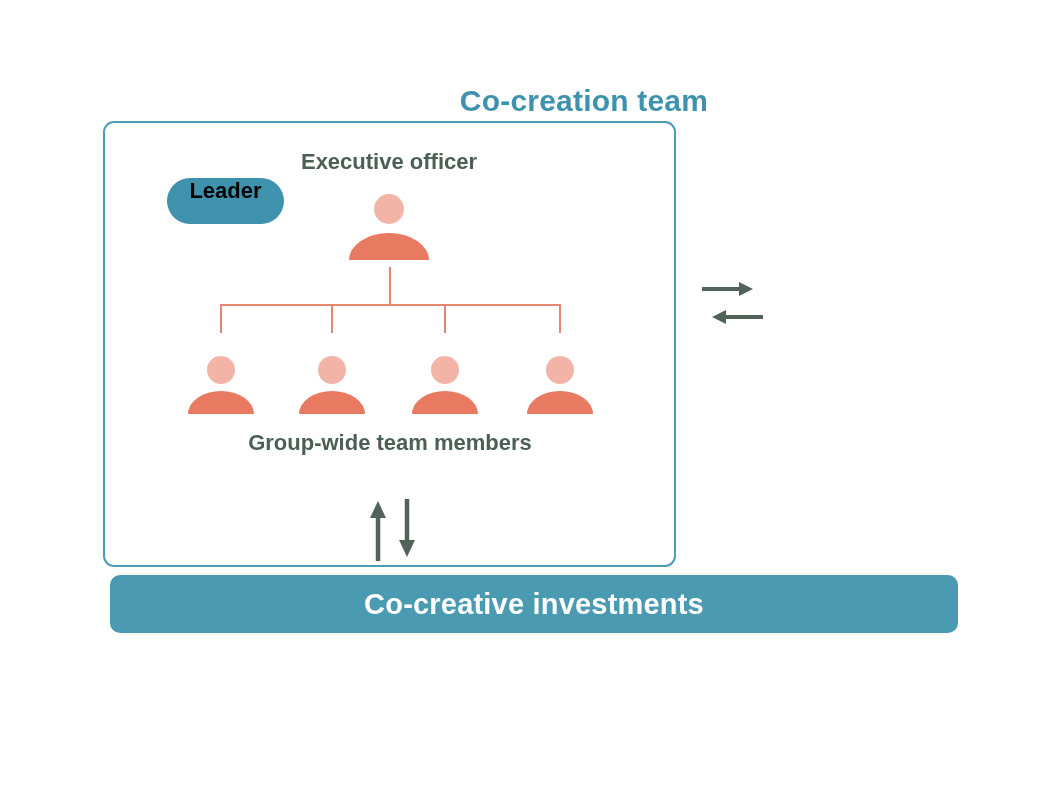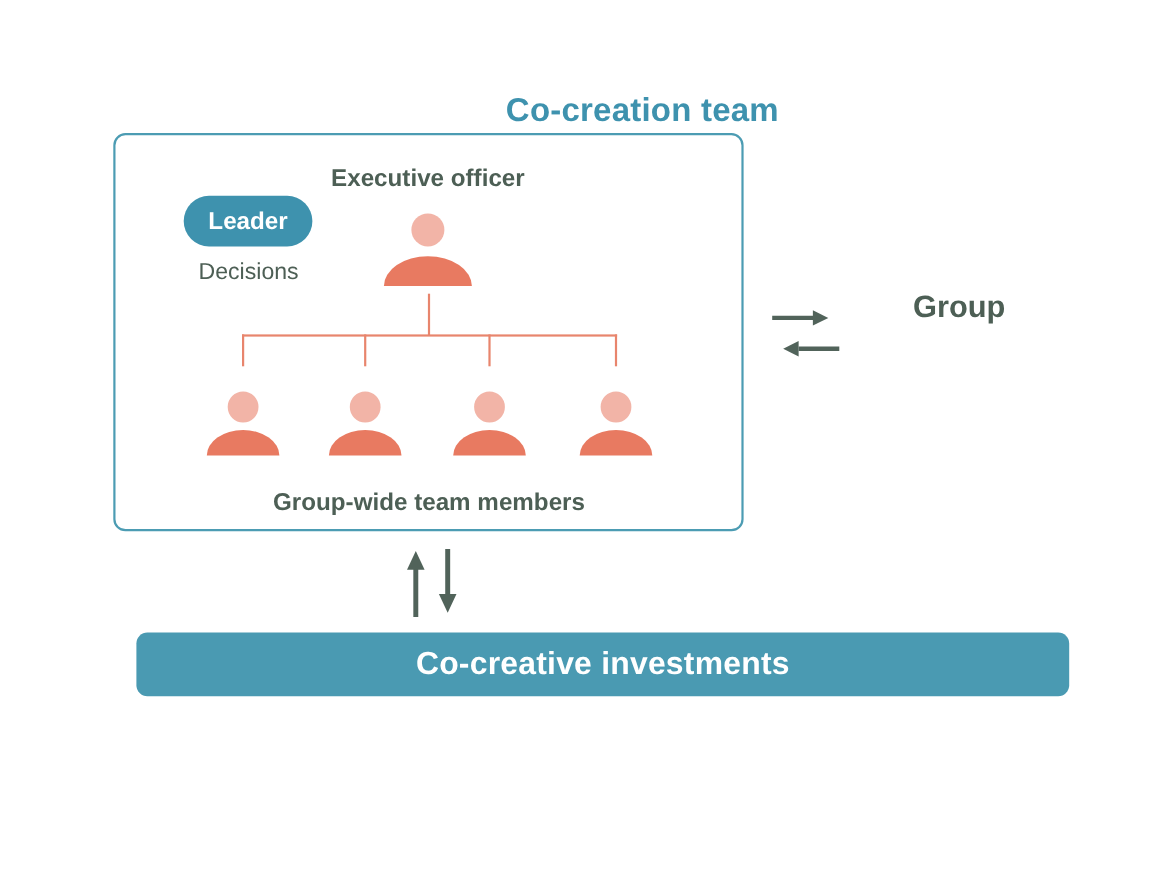--- a/index.html
+++ b/index.html
@@ -11,33 +11,33 @@
   .abs{position:absolute;}
 
   
   .diagram-title{
     left:384px;top:52px;width:400px;text-align:center;
     font-size:30px;font-weight:bold;color:#3e92ae;letter-spacing:.2px;margin-top:32px;
   }
 
   
   .team-box{
-    left:103px;top:121px;width:573px;height:362px;
+    left:103px;top:121px;width:573px;height:446px;
     border:2px solid #4c9cb3;border-radius:11px;background:#ffffff;
     box-sizing:border-box;
   }
   .exec-label{
     left:134px;top:26px;width:300px;text-align:center;
     font-size:22px;font-weight:bold;color:#4d5f55;
   }
   .leader-badge{
     left:62px;top:55px;width:117px;height:46px;
     background:#3e92ae;border-radius:23px;
-    display:flex;align-items:center;justify-content:center;
-    color:#ffffff;font-size:22px;font-weight:bold;
+    display:flex;align-items:flex-start;justify-content:center;
+    color:#000000;font-size:22px;font-weight:bold;
   }
   .decisions-label{
     left:21px;top:113px;width:200px;text-align:center;
     font-size:21px;color:#4d5f55;
   }
 
   
   .p-head{background:#f2b4a7;border-radius:50%;}
   .p-body{background:#e87a61;border-radius:50% 50% 0 0 / 100% 100% 0 0;}
   .exec-head{left:269px;top:71px;width:30px;height:30px;}
@@ -51,37 +51,37 @@
   .m4 .m-head{left:441px}.m4 .m-body{left:422px}
 
   
   .conn{background:#e8856d;}
   .conn-v-exec{left:284px;top:144px;width:2px;height:38px;}
   .conn-h{left:115px;top:181px;width:341px;height:2px;}
   .conn-drop{top:181px;width:2px;height:29px;}
   .d1{left:115px}.d2{left:226px}.d3{left:339px}.d4{left:454px}
 
   .members-label{
-    left:85px;top:321px;width:400px;text-align:center;
+    left:85px;top:307px;width:400px;text-align:center;
     font-size:22px;font-weight:bold;color:#4d5f55;
   }
 
   
   .exchange-arrows{left:695px;top:275px;}
   .group-companies{
     left:762px;top:256px;width:220px;text-align:center;
     font-size:28px;font-weight:bold;color:#4d5f55;line-height:45px;
   }
 
   
   .invest-arrows{left:362px;top:492px;}
 
   
   .invest-banner{
-    left:124px;top:575px;width:848px;height:58px;
+    left:110px;top:575px;width:848px;height:58px;
     background:#4a9ab2;border-radius:10px;
     display:flex;align-items:center;justify-content:center;
     color:#ffffff;font-size:29px;font-weight:bold;letter-spacing:.2px;
   }
 
   
   .description{
     left:0;top:661px;width:1060px;text-align:center;
     font-size:26px;font-weight:bold;color:#4d5f55;line-height:43px;
   }
@@ -92,21 +92,20 @@
 <div class="abs diagram-title">Co-creation team</div>
 
 <div class="abs team-box">
 
   <div class="abs exec-label">Executive officer</div>
 
   <div class="abs leader-badge">
     <span>Leader</span>
   </div>
 
-  <div class="abs decisions-label">Decisions</div>
 
   <div>
     <div class="abs p-head exec-head"></div>
     <div class="abs p-body exec-body"></div>
   </div>
 
   <div class="abs conn conn-v-exec"></div>
   <div class="abs conn conn-h"></div>
   <div class="abs conn conn-drop d1"></div>
   <div class="abs conn conn-drop d2"></div>
@@ -138,21 +137,20 @@
     <line x1="7" y1="14" x2="47" y2="14" stroke="#51635a" stroke-width="4"></line>
     <polygon points="44,7 58,14 44,21" fill="#51635a"></polygon>
   </g>
   <g>
     <line x1="31" y1="42" x2="68" y2="42" stroke="#51635a" stroke-width="4"></line>
     <polygon points="31,35 17,42 31,49" fill="#51635a"></polygon>
   </g>
 </svg>
 
 <div class="abs group-companies">
-  <div>Group</div>
 </div>
 
 <svg class="abs invest-arrows" width="64" height="76" viewBox="0 0 64 76">
   <g>
     <line x1="16" y1="22" x2="16" y2="69" stroke="#51635a" stroke-width="4.5"></line>
     <polygon points="8,26 16,9 24,26" fill="#51635a"></polygon>
   </g>
   <g>
     <line x1="45" y1="7" x2="45" y2="52" stroke="#51635a" stroke-width="4.5"></line>
     <polygon points="37,48 45,65 53,48" fill="#51635a"></polygon>

